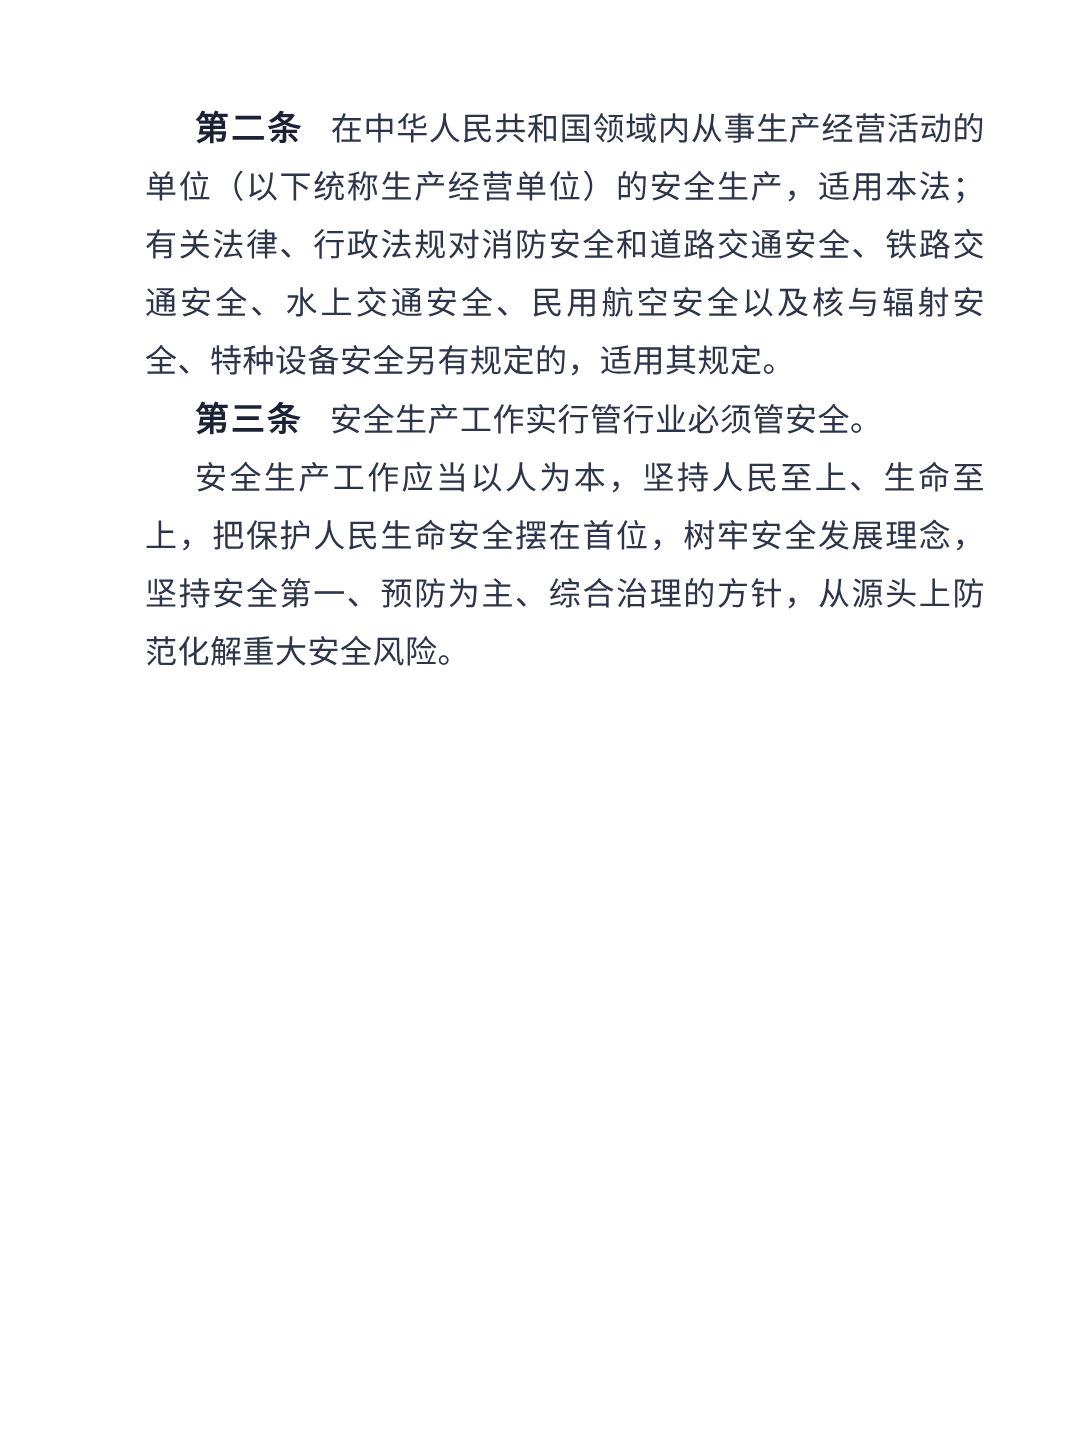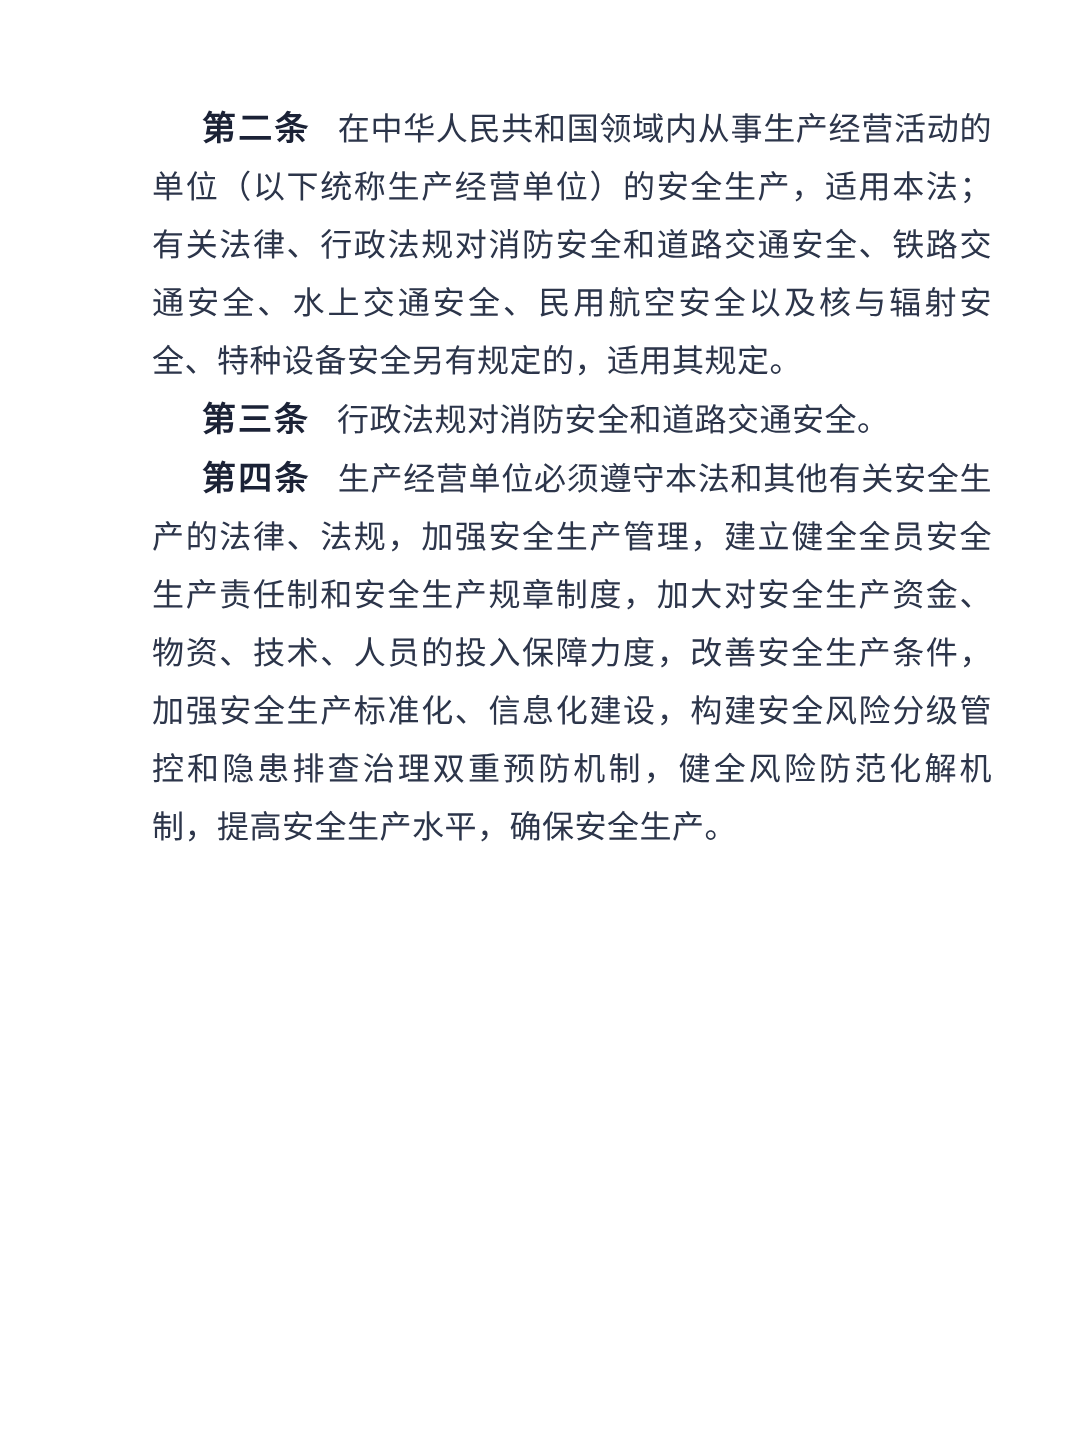--- a/index.html
+++ b/index.html
@@ -8,21 +8,21 @@
   }
   body {
     width: 1080px;
     height: 1451px;
     background: var(--background, #ffffff);
     overflow: hidden;
     position: relative;
   }
   .page {
     position: absolute;
-    left: 152px;
+    left: 145px;
     top: 99px;
     width: 840px;
   }
   .para {
     margin: 0;
     padding: 0;
     font-family: "Liberation Serif", "DejaVu Serif", serif;
     font-size: 32px;
     line-height: 58px;
     color: var(--body-text, #2c354a);
@@ -44,19 +44,19 @@
     margin: 0;
   }
 </style>
 </head>
 <body style="--background: #ffffff; --body-text: #2c354a; --label-text: #1b2236;">
 
 <div class="page">
 
   <p class="para"><span class="article-label">第二条</span><span>在中华人民共和国领域内从事生产经营活动的单位（以下统称生产经营单位）的安全生产，适用本法；有关法律、行政法规对消防安全和道路交通安全、铁路交通安全、水上交通安全、民用航空安全以及核与辐射安全、特种设备安全另有规定的，适用其规定。</span></p>
 
-  <p class="para"><span class="article-label">第三条</span><span>行政法规对消防安全和道路交通安全。</span></p>
+  <p class="para"><span class="article-label">第三条</span><span>安全生产工作实行管行业必须管安全。</span></p>
+
+  <p class="para"><span>安全生产工作应当以人为本，坚持人民至上、生命至上，把保护人民生命安全摆在首位，树牢安全发展理念，坚持安全第一、预防为主、综合治理的方针，从源头上防范化解重大安全风险。</span></p>
 
 
-
-  <p class="para"><span class="article-label">第四条</span><span>生产经营单位必须遵守本法和其他有关安全生产的法律、法规，加强安全生产管理，建立健全全员安全生产责任制和安全生产规章制度，加大对安全生产资金、物资、技术、人员的投入保障力度，改善安全生产条件，加强安全生产标准化、信息化建设，构建安全风险分级管控和隐患排查治理双重预防机制，健全风险防范化解机制，提高安全生产水平，确保安全生产。</span></p>
 
 </div>
 
 </body></html>

